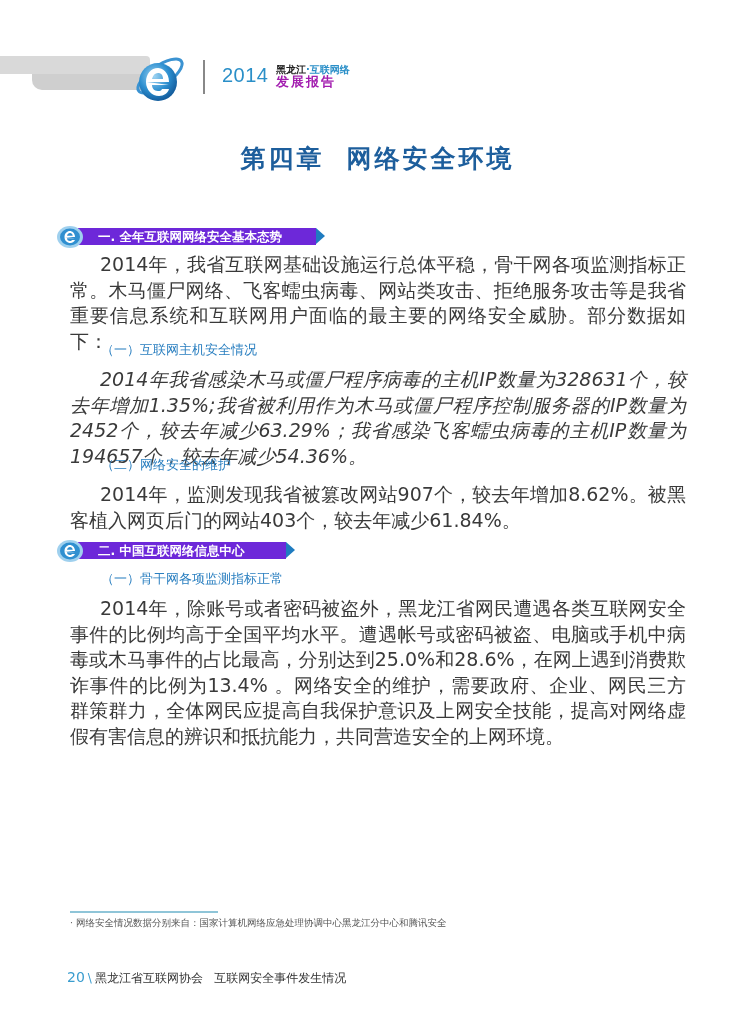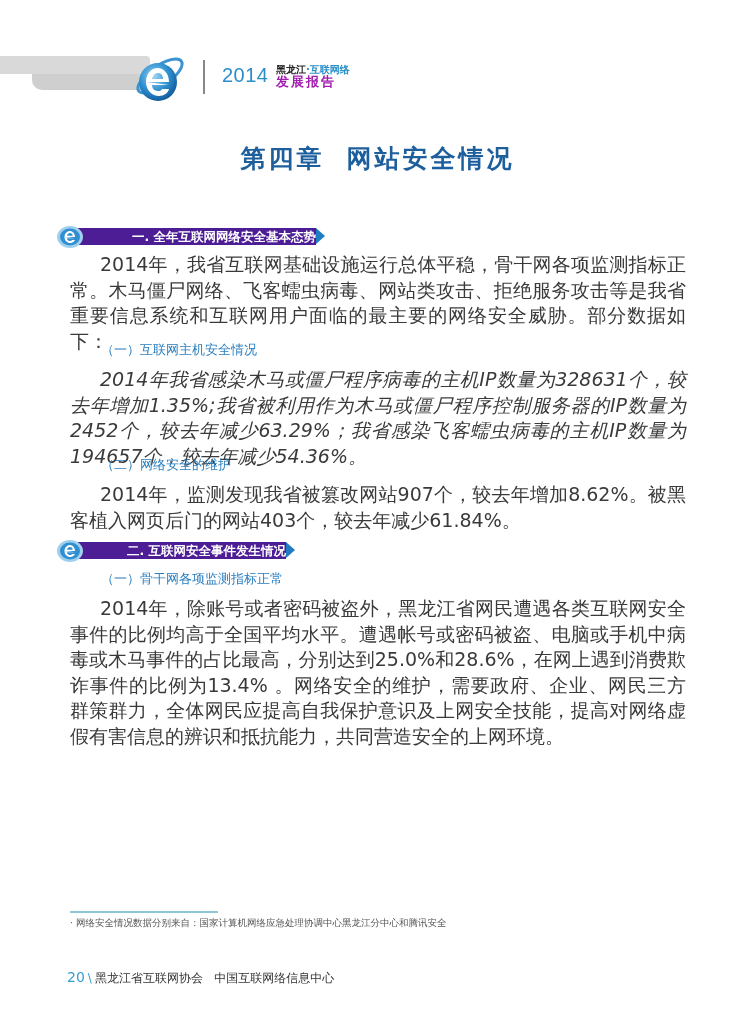--- a/index.html
+++ b/index.html
@@ -13,21 +13,21 @@
   .hdr-divider { position: absolute; left: 203px; top: 60px; width: 2px; height: 34px; background: #888; }
   .hdr-year { position: absolute; left: 222px; top: 64px; font-size: 20px; color: #2a8fc8; font-family: "Liberation Sans", sans-serif; letter-spacing: 0.5px; }
   .hdr-small { position: absolute; left: 276px; top: 63px; font-size: 10px; color: #222; font-weight: bold; white-space: nowrap; }
   .hdr-small .acc { color: #2a8fc8; }
   .hdr-big { position: absolute; left: 276px; top: 73px; font-size: 13px; color: #a21caf; font-weight: bold; letter-spacing: 2px; white-space: nowrap; }
 
   .chapter-title { position: absolute; left: 0; width: 755px; top: 142px; text-align: center; font-family: "DejaVu Serif", serif; font-weight: bold; font-size: 25px; color: #1d5e9c; letter-spacing: 3px; }
   .chapter-title .gap { display: inline-block; width: 22px; }
 
   .sec-banner { position: absolute; left: 56px; height: 20px; }
-  .sec-banner .bar { position: absolute; left: 22px; top: 2px; height: 17px; background: #4c1d95; color: #fff; font-size: 12.5px; font-weight: bold; line-height: 17px; padding-left: 20px; white-space: nowrap; text-align: right; }
+  .sec-banner .bar { position: absolute; left: 22px; top: 2px; height: 17px; background: #6d28d9; color: #fff; font-size: 12.5px; font-weight: bold; line-height: 17px; padding-left: 20px; white-space: nowrap; }
   .sec-banner .arrow { position: absolute; top: 2px; width: 0; height: 0; border-top: 8.5px solid transparent; border-bottom: 8.5px solid transparent; border-left: 9px solid #1f7cc0; }
   .sec-banner .ball { position: absolute; left: 0; top: -2px; width: 28px; height: 26px; }
 
   .subhead { position: absolute; left: 101px; font-size: 13px; color: #2a7fc0; white-space: nowrap; }
   .para { position: absolute; left: 70px; width: 616px; font-size: 19px; line-height: 25.5px; color: #3a3a3a; text-align: justify; }
   .para .ind { display: inline-block; width: 30px; }
 
   .fn-line { position: absolute; left: 70px; top: 911px; width: 148px; height: 2px; background: #8fc5d8; }
   .fn-text { position: absolute; left: 70px; top: 917px; font-family: "DejaVu Serif", serif; font-size: 9.5px; color: #555; white-space: nowrap; }
   .pg { position: absolute; left: 67px; top: 969px; font-size: 12px; color: #333; white-space: nowrap; }
@@ -49,51 +49,51 @@
   </defs>
   <ellipse cx="32" cy="28" rx="26" ry="10" transform="rotate(-35 32 28)" fill="none" stroke="#3b93d2" stroke-width="3"></ellipse>
   <circle cx="30" cy="34" r="19" fill="url(#lg)"></circle>
   <path d="M19 34 H41 C41 24 34 20 30 20 C23 20 18 26 18 34 C18 42 24 48 31 48 C36 48 40 45 41 41 H34 C33 43 32 43 30 43 C26 43 24 40 24 37 H41 Z M24 31 C25 27 27 25 30 25 C33 25 35 27 35 31 Z" fill="#ffffff"></path>
 </svg>
 <div class="hdr-divider"></div>
 <div class="hdr-year">2014</div>
 <div class="hdr-small"><span>黑龙江</span><span class="acc">·互联网络</span></div>
 <div class="hdr-big">发展报告</div>
 
-<div class="chapter-title"><span>第四章</span><span class="gap"></span><span>网站安全情况</span></div>
+<div class="chapter-title"><span>第四章</span><span class="gap"></span><span>网络安全环境</span></div>
 
 <div class="sec-banner" style="top:226px;">
   <div class="bar" style="width:218px;">一. 全年互联网网络安全基本态势</div>
   <div class="arrow" style="left:260px;"></div>
   <svg class="ball" viewBox="0 0 28 26">
     <ellipse cx="14" cy="13" rx="13" ry="11" fill="#9fd0ee"></ellipse>
     <ellipse cx="14" cy="13" rx="10" ry="8.5" fill="#2f8fd0"></ellipse>
     <path d="M9 13 H19 C19 9 16 7 14 7 C11 7 8.5 9.5 8.5 13 C8.5 16.5 11 19 14.5 19 C16.5 19 18.5 17.5 19 16 H16 C15.5 16.8 15 17 14 17 C12 17 11 15.5 11 14.2 H19 Z M11 11.8 C11.5 10 12.5 9 14 9 C15.5 9 16.5 10 16.7 11.8 Z" fill="#fff"></path>
   </svg>
 </div>
 
 <div class="para" style="top:252px;"><span class="ind"></span><span>2014年，我省互联网基础设施运行总体平稳，骨干网各项监测指标正常。木马僵尸网络、飞客蠕虫病毒、网站类攻击、拒绝服务攻击等是我省重要信息系统和互联网用户面临的最主要的网络安全威胁。部分数据如下：</span></div>
 
 <div class="subhead" style="top:341px;">（一）互联网主机安全情况</div>
 <div class="para" style="top:367px;font-style:italic;"><span class="ind"></span><span>2014年我省感染木马或僵尸程序病毒的主机IP数量为328631个，较去年增加1.35%;我省被利用作为木马或僵尸程序控制服务器的IP数量为2452个，较去年减少63.29%；我省感染飞客蠕虫病毒的主机IP数量为194657个，较去年减少54.36%。</span></div>
 
 <div class="subhead" style="top:456px;">（二）网络安全的维护</div>
 <div class="para" style="top:482px;"><span class="ind"></span><span>2014年，监测发现我省被篡改网站907个，较去年增加8.62%。被黑客植入网页后门的网站403个，较去年减少61.84%。</span></div>
 
 <div class="sec-banner" style="top:540px;">
-  <div class="bar" style="width:188px;">二. 互联网安全事件发生情况</div>
+  <div class="bar" style="width:188px;">二. 中国互联网络信息中心</div>
   <div class="arrow" style="left:230px;"></div>
   <svg class="ball" viewBox="0 0 28 26">
     <ellipse cx="14" cy="13" rx="13" ry="11" fill="#9fd0ee"></ellipse>
     <ellipse cx="14" cy="13" rx="10" ry="8.5" fill="#2f8fd0"></ellipse>
     <path d="M9 13 H19 C19 9 16 7 14 7 C11 7 8.5 9.5 8.5 13 C8.5 16.5 11 19 14.5 19 C16.5 19 18.5 17.5 19 16 H16 C15.5 16.8 15 17 14 17 C12 17 11 15.5 11 14.2 H19 Z M11 11.8 C11.5 10 12.5 9 14 9 C15.5 9 16.5 10 16.7 11.8 Z" fill="#fff"></path>
   </svg>
 </div>
 
 <div class="subhead" style="top:570px;">（一）骨干网各项监测指标正常</div>
 <div class="para" style="top:596px;"><span class="ind"></span><span>2014年，除账号或者密码被盗外，黑龙江省网民遭遇各类互联网安全事件的比例均高于全国平均水平。遭遇帐号或密码被盗、电脑或手机中病毒或木马事件的占比最高，分别达到25.0%和28.6%，在网上遇到消费欺诈事件的比例为13.4% 。网络安全的维护，需要政府、企业、网民三方群策群力，全体网民应提高自我保护意识及上网安全技能，提高对网络虚假有害信息的辨识和抵抗能力，共同营造安全的上网环境。</span></div>
 
 <div class="fn-line"></div>
 <div class="fn-text">· 网络安全情况数据分别来自：国家计算机网络应急处理协调中心黑龙江分中心和腾讯安全</div>
 
 <div class="pg">
-  <span class="num">20</span><span class="sep">\</span><span>黑龙江省互联网协会</span>&nbsp;&nbsp;&nbsp;<span>中国互联网络信息中心</span>
+  <span class="num">20</span><span class="sep">\</span><span>黑龙江省互联网协会</span>&nbsp;&nbsp;&nbsp;<span>互联网安全事件发生情况</span>
 </div>
 
 </body></html>

